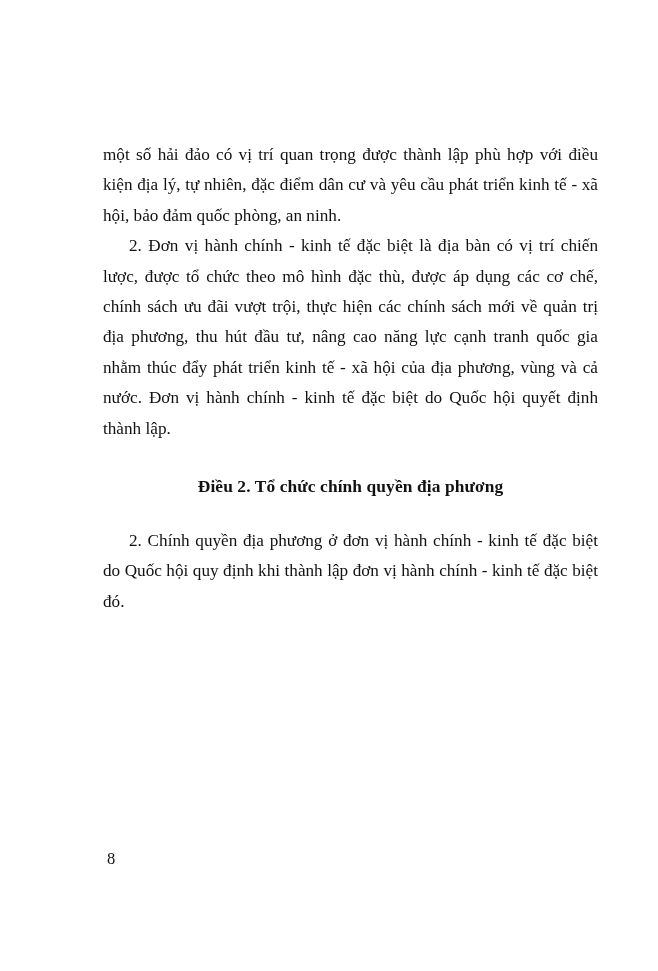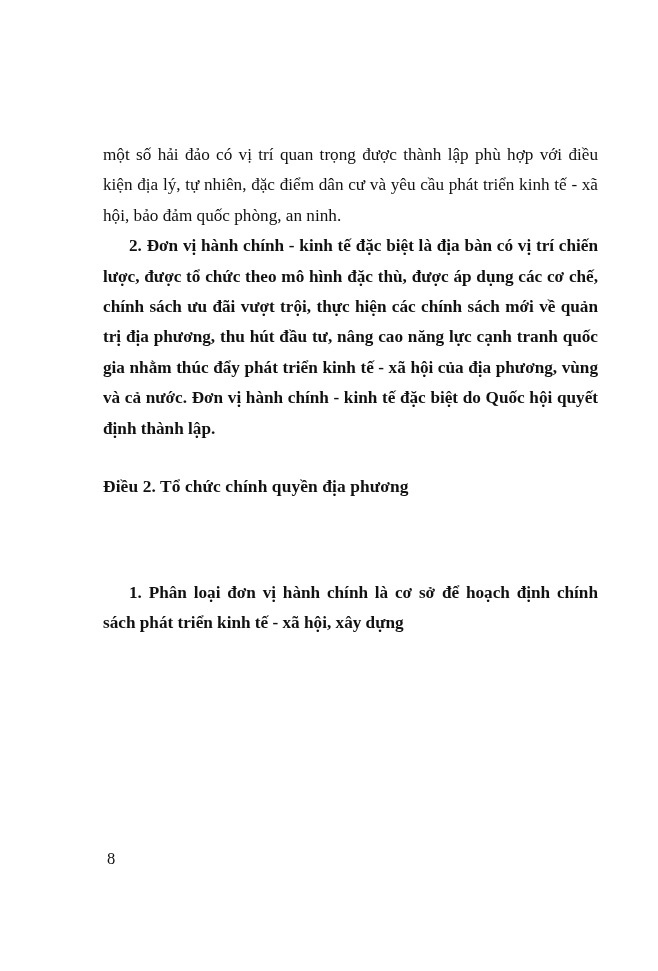--- a/index.html
+++ b/index.html
@@ -29,28 +29,27 @@
     -webkit-hyphens: none;
     hyphens: none;
   }
   p.para {
     margin: 0;
     text-indent: 0;
   }
   p.indent {
     margin: 0;
     text-indent: 26px;
-    font-weight: bold;
   }
   h2.heading {
     margin: 0;
     font-size: 17.4px;
     line-height: 30px;
     font-weight: bold;
-    text-align: left;
+    text-align: center;
     letter-spacing: 0.1px;
   }
   .gap-before-heading {
     height: 27px;
   }
   .gap-after-heading {
     height: 25px;
   }
   .page-number {
     position: absolute;
@@ -70,23 +69,23 @@
 
     <p class="para">một số hải đảo có vị trí quan trọng được thành lập phù hợp với điều kiện địa lý, tự nhiên, đặc điểm dân cư và yêu cầu phát triển kinh tế - xã hội, bảo đảm quốc phòng, an ninh.</p>
 
     <p class="indent">2. Đơn vị hành chính - kinh tế đặc biệt là địa bàn có vị trí chiến lược, được tổ chức theo mô hình đặc thù, được áp dụng các cơ chế, chính sách ưu đãi vượt trội, thực hiện các chính sách mới về quản trị địa phương, thu hút đầu tư, nâng cao năng lực cạnh tranh quốc gia nhằm thúc đẩy phát triển kinh tế - xã hội của địa phương, vùng và cả nước. Đơn vị hành chính - kinh tế đặc biệt do Quốc hội quyết định thành lập.</p>
 
     <div class="gap-before-heading"></div>
     <h2 class="heading">Điều 2. Tổ chức chính quyền địa phương</h2>
     <div class="gap-after-heading"></div>
 
 
+    <p class="indent">2. Chính quyền địa phương ở đơn vị hành chính - kinh tế đặc biệt do Quốc hội quy định khi thành lập đơn vị hành chính - kinh tế đặc biệt đó.</p>
 
     <div class="gap-before-heading"></div>
     <div class="gap-after-heading"></div>
 
-    <p class="indent">1. Phân loại đơn vị hành chính là cơ sở để hoạch định chính sách phát triển kinh tế - xã hội, xây dựng</p>
 
   </div>
 
   <div class="page-number">8</div>
 
 </div>
 
 </body></html>

